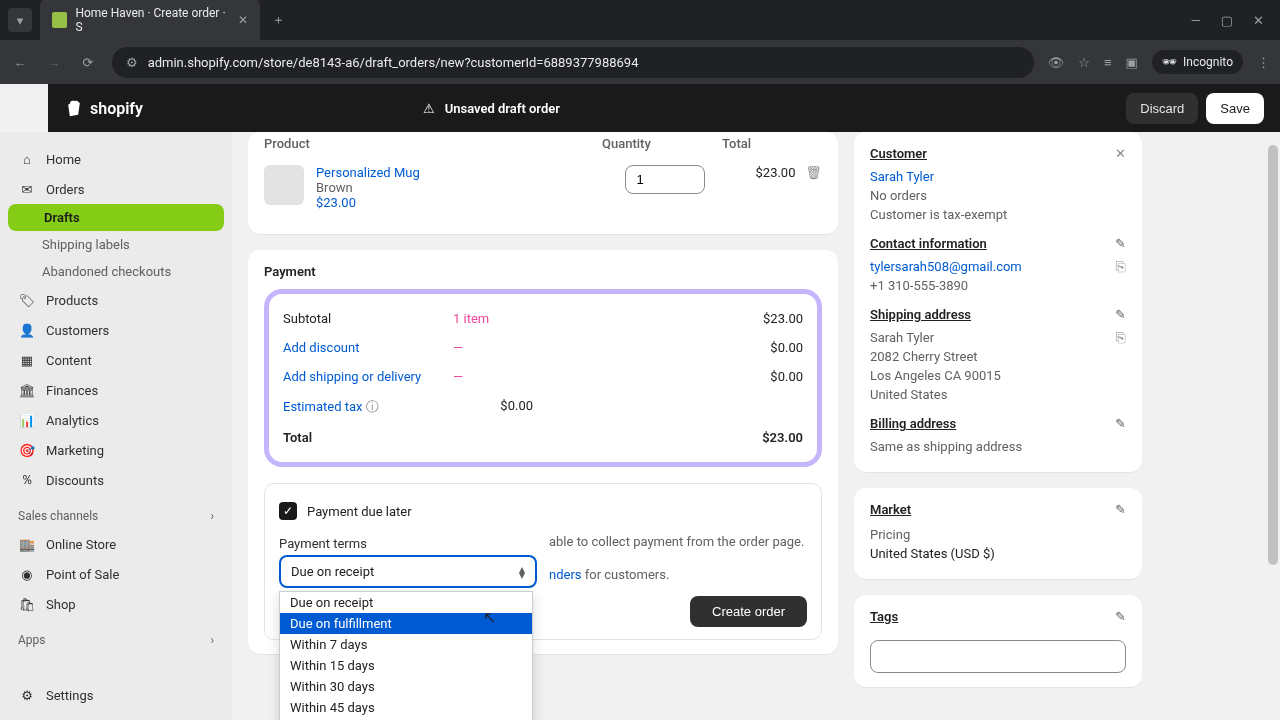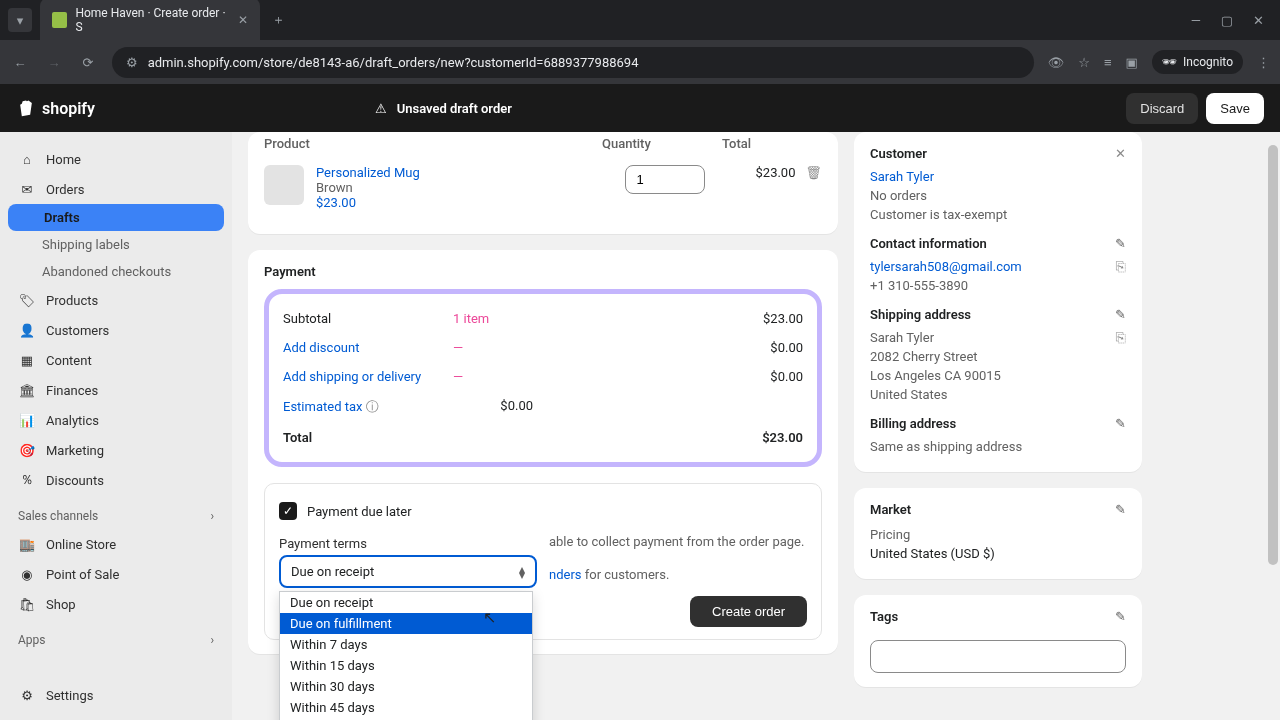--- a/index.html
+++ b/index.html
@@ -16,36 +16,36 @@
 .window-controls { margin-left: auto; display: flex; gap: 20px; color: #9aa0a6; padding-right: 8px; }
 
 .address-bar { background: #35363a; height: 44px; display: flex; align-items: center; padding: 0 10px; gap: 14px; }
 .nav-btn { color: #9aa0a6; width: 20px; text-align: center; cursor: pointer; }
 .url-bar { flex: 1; background: #202124; border-radius: 20px; padding: 8px 14px; color: #e8eaed; font-size: 13px; display: flex; align-items: center; gap: 10px; }
 .url-icon { color: #9aa0a6; }
 .addr-right { display: flex; gap: 14px; align-items: center; color: #9aa0a6; }
 .incognito-badge { background: #202124; border-radius: 14px; padding: 5px 10px; display: flex; align-items: center; gap: 6px; font-size: 12px; color: #e8eaed; }
 
 
-.shopify-header { background: #1a1a1a; height: 48px; display: flex; align-items: center; padding: 0 16px; color: #fff; }
+.shopify-header { background: #1a1a1a; height: 48px; display: flex; align-items: center; padding: 0 16px; color: #fff; margin-left: 48px; }
 .shopify-logo { display: flex; align-items: center; gap: 6px; font-weight: 600; font-size: 16px; }
 .logo-icon { width: 20px; height: 20px; }
 .header-center { margin-left: 280px; display: flex; align-items: center; gap: 10px; }
 .warning-icon { color: #fff; }
 .header-right { margin-left: auto; display: flex; gap: 8px; }
 .btn-discard { background: #303030; color: #e3e3e3; border: none; padding: 8px 14px; border-radius: 8px; cursor: pointer; font-size: 13px; }
 .btn-save { background: #fff; color: #1a1a1a; border: none; padding: 8px 14px; border-radius: 8px; cursor: pointer; font-weight: 500; font-size: 13px; }
 
 
 .app-body { display: flex; height: calc(720px - 40px - 44px - 48px); }
 .sidebar { width: 232px; background: #ebebeb; padding: 12px 8px; overflow-y: auto; }
 .nav-item { display: flex; align-items: center; gap: 10px; padding: 6px 10px; border-radius: 8px; cursor: pointer; color: #303030; font-size: 13px; }
 .nav-item.active { background: #fff; font-weight: 600; }
 .nav-item.sub { padding-left: 34px; font-size: 13px; color: #616161; }
-.nav-item.sub.active { background: #3b82f6; color: #1a1a1a; font-weight: 600; padding-left: 36px; }
+.nav-item.sub.active { background: #84cc16; color: #1a1a1a; font-weight: 600; padding-left: 36px; }
 .nav-section-label { padding: 14px 10px 6px; font-size: 12px; color: #616161; display: flex; align-items: center; justify-content: space-between; }
 .nav-icon { width: 18px; height: 18px; display: inline-flex; align-items: center; justify-content: center; }
 .sidebar-bottom { position: absolute; bottom: 10px; left: 8px; width: 216px; }
 
 .main-area { flex: 1; padding: 0 16px 16px; overflow-y: auto; background: #f1f1f1; display: flex; gap: 16px; }
 .main-col { flex: 1; max-width: 590px; }
 .side-col { width: 288px; }
 
 .card { background: #fff; border-radius: 12px; padding: 14px 16px; margin-bottom: 16px; box-shadow: 0 1px 0 rgba(0,0,0,0.05); }
 
@@ -86,21 +86,21 @@
 .dropdown-item.highlighted { background: #005bd3; color: #fff; }
 
 .info-text { font-size: 13px; color: #616161; margin-top: 10px; }
 .info-text a { color: #005bd3; text-decoration: none; }
 
 .create-btn-row { display: flex; justify-content: flex-end; margin-top: 14px; }
 .btn-create { background: #303030; color: #fff; border: none; padding: 8px 22px; border-radius: 8px; cursor: pointer; font-size: 13px; }
 
 
 .side-header { display: flex; justify-content: space-between; align-items: center; margin-bottom: 8px; }
-.side-title { font-weight: 600; font-size: 13px; }
+.side-title { font-weight: 600; font-size: 13px; text-decoration: underline; }
 .close-x { color: #8a8a8a; cursor: pointer; }
 .edit-icon { color: #616161; cursor: pointer; }
 .link-text { color: #005bd3; cursor: pointer; }
 .muted { color: #616161; font-size: 13px; }
 .side-line { margin-bottom: 4px; font-size: 13px; }
 .side-sub { margin-top: 14px; }
 .copy-icon { float: right; color: #8a8a8a; cursor: pointer; }
 .tag-input { width: 100%; border: 1px solid #8a8a8a; border-radius: 8px; padding: 8px; margin-top: 8px; font-size: 13px; }
 
 .cursor { position: absolute; left: 483px; top: 608px; font-size: 16px; pointer-events: none; z-index: 200; }

